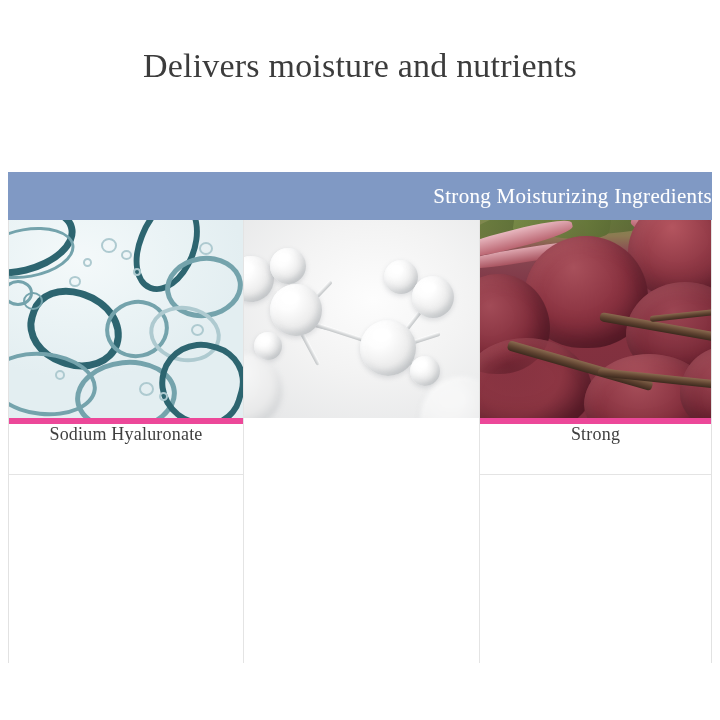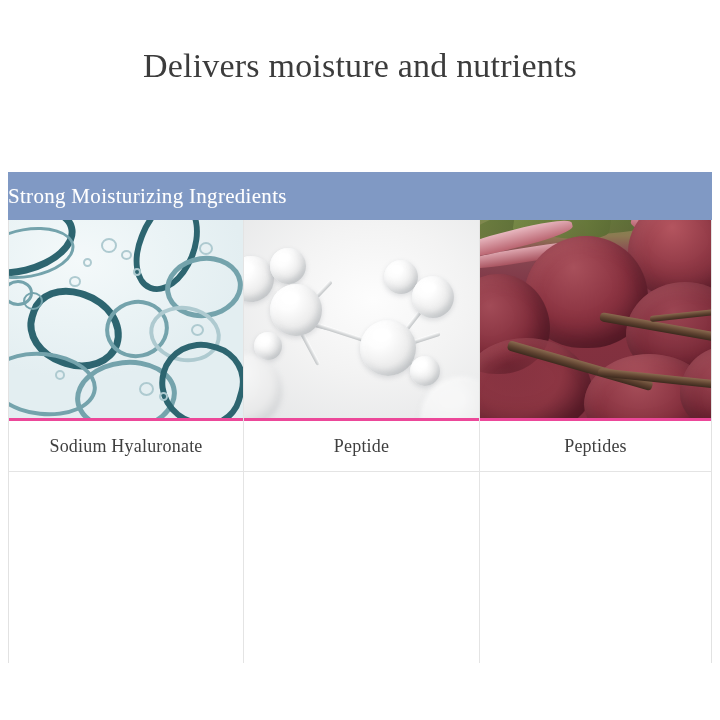--- a/index.html
+++ b/index.html
@@ -50,21 +50,21 @@
 
   
   .table-header {
     position: absolute;
     left: 0; top: 0;
     width: 704px;
     height: 48px;
     background: #8099c4;
     display: flex;
     align-items: center;
-    justify-content: flex-start;
+    justify-content: flex-end;
   }
   .table-header-text {
     font-family: "Liberation Serif", "DejaVu Serif", serif;
     font-size: 21px;
     color: #ffffff;
     letter-spacing: 0.3px;
     white-space: nowrap;
     text-shadow: 0 0 1px rgba(255,255,255,0.25);
   }
 
@@ -180,23 +180,22 @@
   .leaf {
     position: absolute;
     border-radius: 50% 10% 50% 10%;
     transform-origin: 50% 50%;
   }
 
   
   .label-cell {
     height: 50px;
     display: flex;
-    align-items: center;
     justify-content: center;
-    border-top: 3px solid #ec4899;
+    border-top: 6px solid #ec4899;
     border-bottom: 1px solid #e4e4e4;
     background: #ffffff;
   }
   .label-text {
     font-family: "Liberation Serif", "DejaVu Serif", serif;
     font-size: 18px;
     color: #3f3f3f;
     letter-spacing: 0.2px;
     white-space: nowrap;
   }
@@ -293,23 +292,20 @@
           <div class="mol-atom" style="left:10px; top:112px; width:28px; height:28px;"></div>
           <div class="mol-atom" style="left:116px; top:100px; width:56px; height:56px;"></div>
           <div class="mol-atom" style="left:140px; top:40px; width:34px; height:34px;"></div>
           <div class="mol-atom" style="left:168px; top:56px; width:42px; height:42px;"></div>
           <div class="mol-atom" style="left:166px; top:136px; width:30px; height:30px;"></div>
 
           <div class="mol-atom" style="left:-34px; top:134px; width:72px; height:72px; opacity:0.55; filter:blur(2px);"></div>
           <div class="mol-atom" style="left:176px; top:156px; width:84px; height:84px; opacity:0.6; filter:blur(2px);"></div>
         </div>
 
-        <div class="label-cell">
-          <span class="label-text">Peptide</span>
-        </div>
 
       </div>
 
       <div class="col c3">
 
         <div class="media">
           <div class="beet-bg"></div>
 
           <div class="leaf" style="left:-16px; top:-6px; width:90px; height:30px; background:linear-gradient(120deg,#6f8040,#4f6330); transform:rotate(-16deg); opacity:0.9;"></div>
           <div class="leaf" style="left:34px; top:-10px; width:96px; height:28px; background:linear-gradient(120deg,#7d8f4b,#56682f); transform:rotate(8deg); opacity:0.85;"></div>
@@ -328,20 +324,20 @@
           <div class="beet" style="left:104px; top:134px; width:130px; height:92px; background:radial-gradient(circle at 42% 28%, #a8505b 0%, #86303e 52%, #5d1d2a 100%);"></div>
           <div class="beet" style="left:200px; top:126px; width:96px; height:86px; background:radial-gradient(circle at 40% 30%, #9e4854 0%, #7a2a38 52%, #551a26 100%);"></div>
 
           <div class="root" style="left:120px; top:92px; width:118px; transform:rotate(10deg); height:9px;"></div>
           <div class="root" style="left:28px; top:120px; width:150px; transform:rotate(16deg); height:10px;"></div>
           <div class="root" style="left:118px; top:148px; width:120px; transform:rotate(6deg); height:8px;"></div>
           <div class="root" style="left:170px; top:96px; width:76px; transform:rotate(-6deg); height:6px;"></div>
         </div>
 
         <div class="label-cell">
-          <span class="label-text">Peptides</span>
+          <span class="label-text">Strong</span>
         </div>
 
       </div>
 
     </div>
   </div>
 </div>
 
 </body></html>

